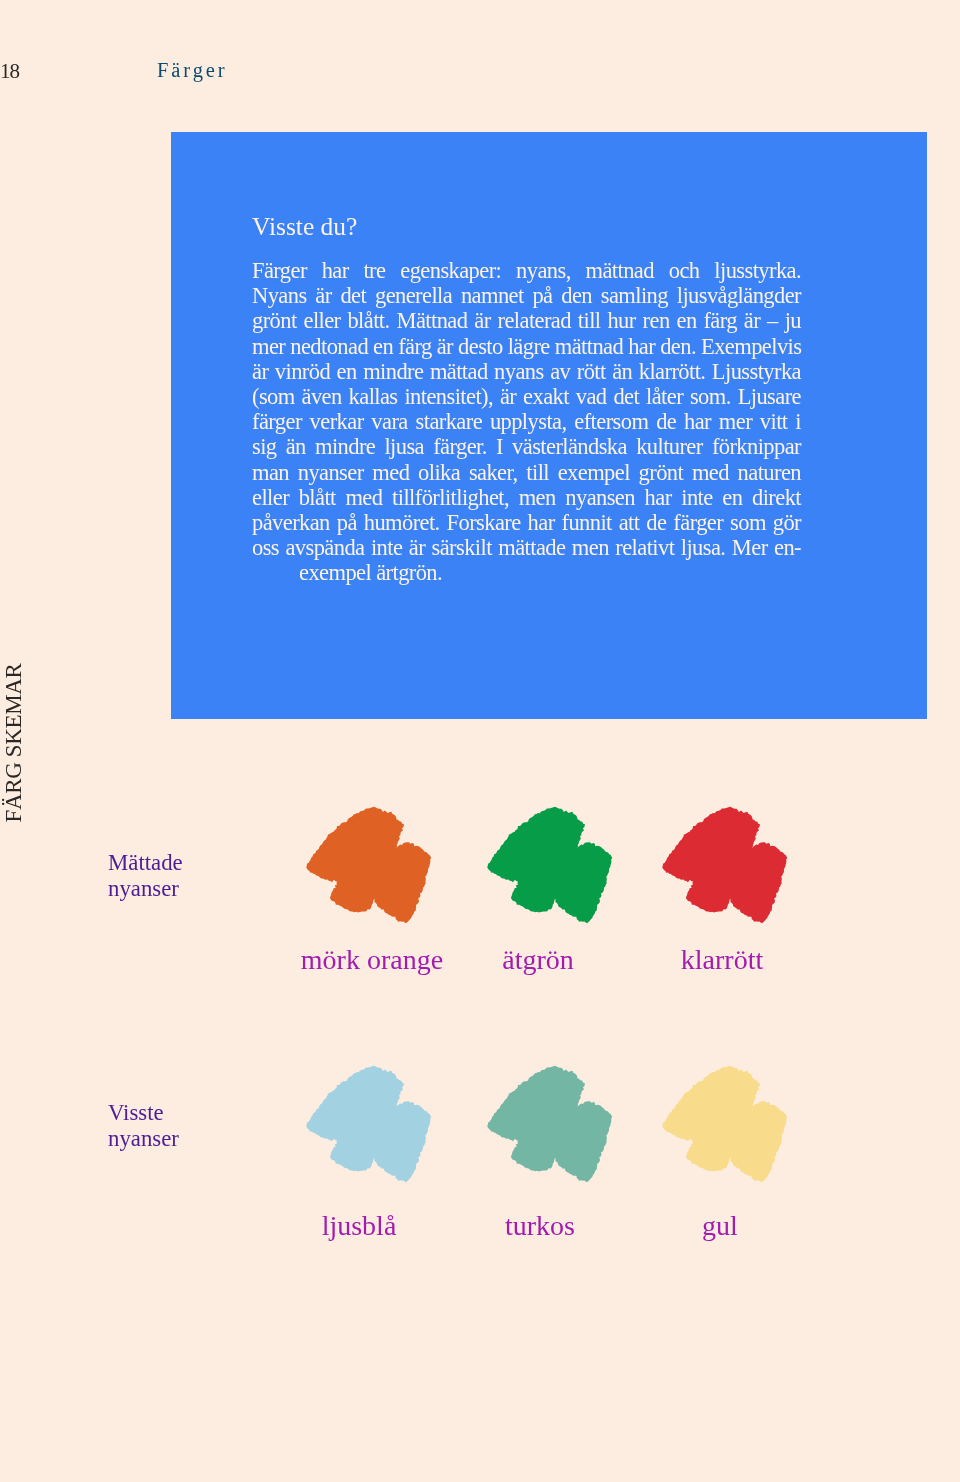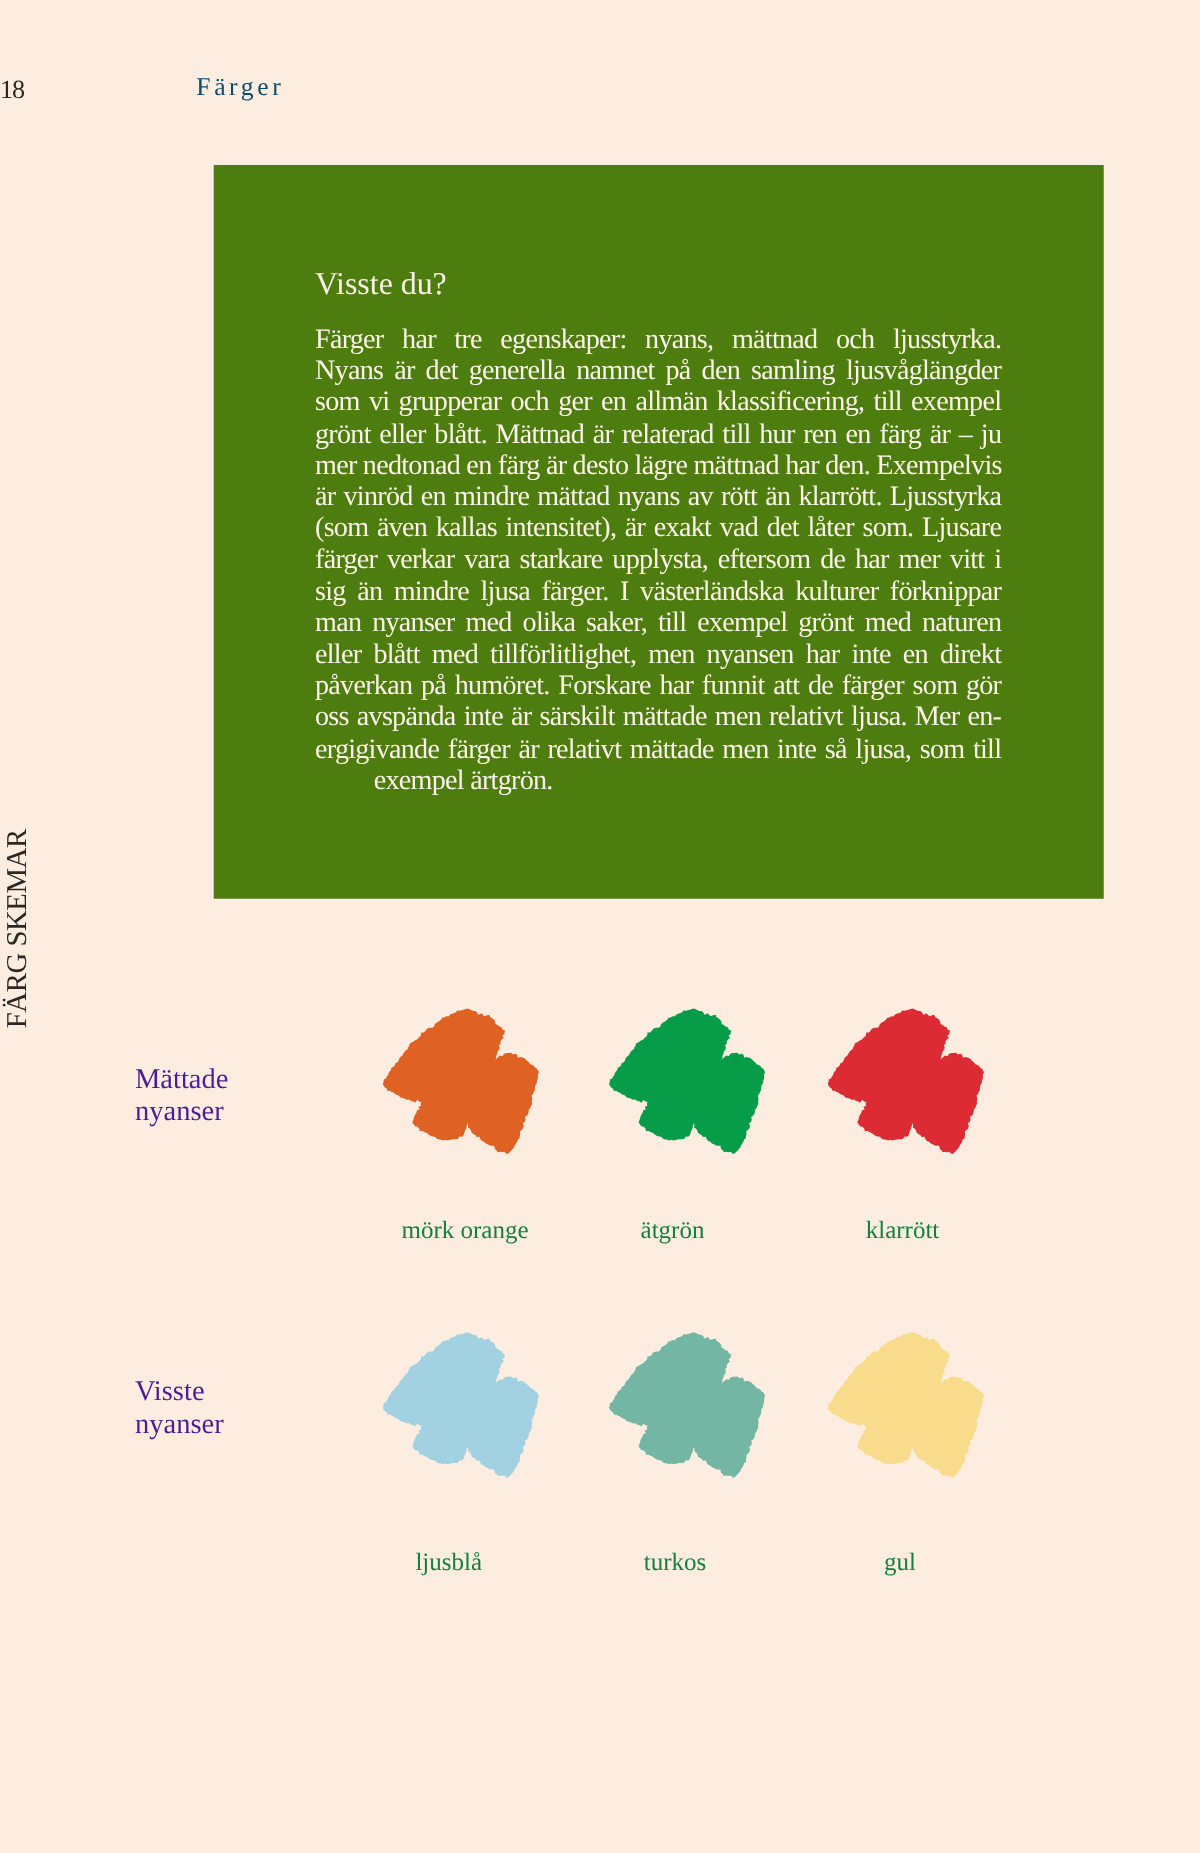--- a/index.html
+++ b/index.html
@@ -8,63 +8,61 @@
        font-family:"Liberation Serif","DejaVu Serif",serif;
        -webkit-font-smoothing:antialiased;
        text-rendering:optimizeLegibility;}
   .page{position:relative;width:960px;height:1224px;}
 
   
   #pgnum{position:absolute;left:0px;top:59px;font-size:21px;letter-spacing:-0.9px;color:#2B2724;}
   #chapter{position:absolute;left:157px;top:59px;font-size:20.5px;color:#0c4a6e;letter-spacing:2.9px;}
 
   
-  #panel{position:absolute;left:171px;top:132px;width:712px;height:587px;background:#4d7c0f;}
+  #panel{position:absolute;left:171px;top:132px;width:712px;height:587px;background:#3b82f6;padding-left:44px;}
   #panel-title{position:absolute;left:81px;top:80px;font-size:25.5px;line-height:30px;color:#FCF3E8;}
   #panel-body{position:absolute;left:81px;top:126px;width:549px;font-size:22.5px;letter-spacing:-0.026em;line-height:25.2px;color:#FCF3E8;}
   #panel-body .bl{display:block;width:549px;text-align:justify;text-align-last:justify;white-space:nowrap;}
   #panel-body .bl.last{text-align:left;text-align-last:left;margin-left:47px;}
 
   
   #sidelabel{position:absolute;left:0;top:0;width:230px;height:26px;
              transform:translate(-101px,730px) rotate(-90deg);
              font-size:23px;letter-spacing:-0.35px;color:#2B2724;text-align:center;
              line-height:26px;}
 
   
   .row{position:absolute;left:0;width:960px;}
   .rowlabel{position:absolute;left:108px;top:0;font-size:22.8px;line-height:26.4px;color:#4c1d95;}
   .sw{position:absolute;top:0;width:139px;height:130px;}
-  .swlabel{position:absolute;font-size:20px;line-height:22px;color:#15803d;text-align:center;width:180px;margin-top:24px;}
+  .swlabel{position:absolute;font-size:28px;line-height:22px;color:#a21caf;text-align:center;width:180px;}
 </style>
 </head>
 <body>
 
 <div class="page">
 
   <div id="pgnum">18</div>
   <div id="chapter">Färger</div>
 
   <div id="panel">
     <div id="panel-title">Visste du?</div>
     <div id="panel-body">
       <span class="bl">Färger har tre egenskaper: nyans, mättnad och ljusstyrka.</span>
       <span class="bl">Nyans är det generella namnet på den samling ljusvåglängder</span>
-      <span class="bl">som vi grupperar och ger en allmän klassificering, till exempel</span>
       <span class="bl">grönt eller blått. Mättnad är relaterad till hur ren en färg är – ju</span>
       <span class="bl">mer nedtonad en färg är desto lägre mättnad har den. Exempelvis</span>
       <span class="bl">är vinröd en mindre mättad nyans av rött än klarrött. Ljusstyrka</span>
       <span class="bl">(som även kallas intensitet), är exakt vad det låter som. Ljusare</span>
       <span class="bl">färger verkar vara starkare upplysta, eftersom de har mer vitt i</span>
       <span class="bl">sig än mindre ljusa färger. I västerländska kulturer förknippar</span>
       <span class="bl">man nyanser med olika saker, till exempel grönt med naturen</span>
       <span class="bl">eller blått med tillförlitlighet, men nyansen har inte en direkt</span>
       <span class="bl">påverkan på humöret. Forskare har funnit att de färger som gör</span>
       <span class="bl">oss avspända inte är särskilt mättade men relativt ljusa. Mer en-</span>
-      <span class="bl">ergigivande färger är relativt mättade men inte så ljusa, som till</span>
       <span class="bl last">exempel ärtgrön.</span>
     </div>
   </div>
 
   <div id="sidelabel">FÄRG SKEMAR</div>
 
   <div class="row" style="top:800px;height:190px;">
     <div class="rowlabel" style="top:50px;">
       <span>Mättade</span><br>
       <span>nyanser</span>

